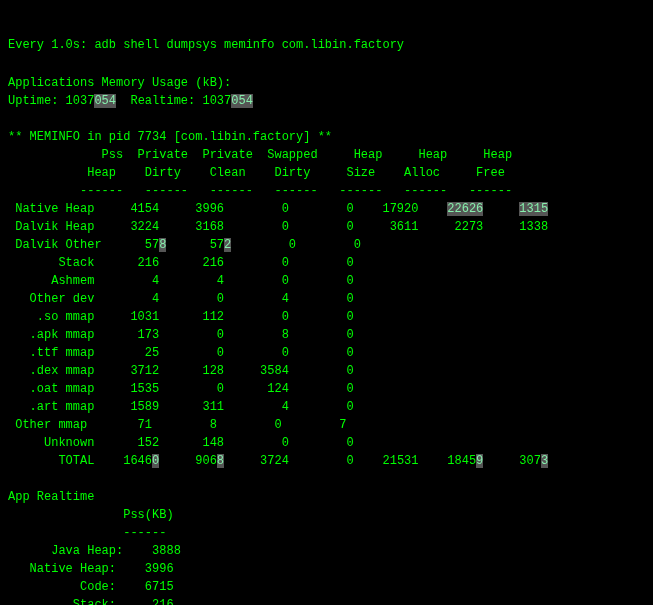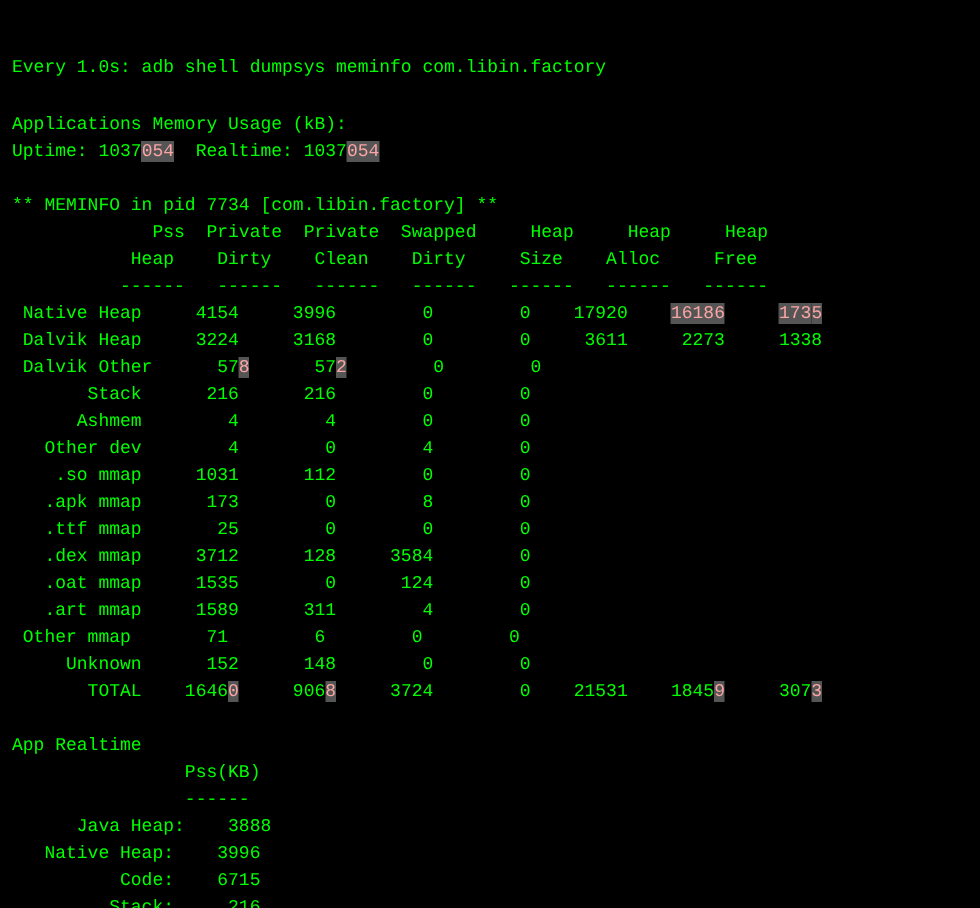--- a/index.html
+++ b/index.html
@@ -17,53 +17,53 @@
       justify-content: space-between;
       margin-bottom: 4px;
       margin-top: 32px;
     }
     .monospace-block {
       white-space: pre;
       line-height: 1.5;
     }
     .highlight {
       background-color: #555555;
-      color: #fca5a5;
+      color: #86efac;
     }
   </style>
 </head>
 <body>
 
 <div>
 
   <div class="header-line">
     <span>Every 1.0s: adb shell dumpsys meminfo com.libin.factory</span>
   </div>
 
   <div class="monospace-block">
 <span>Applications Memory Usage (kB):</span>
 <span>Uptime: 1037<span class="highlight">054</span>  Realtime: 1037<span class="highlight">054</span></span>
 
 <span>** MEMINFO in pid 7734 [com.libin.factory] **</span>
 <span>             Pss  Private  Private  Swapped     Heap     Heap     Heap</span>
 <span>           Heap    Dirty    Clean    Dirty     Size    Alloc     Free</span>
 <span>          ------   ------   ------   ------   ------   ------   ------</span>
-<span> Native Heap     4154     3996        0        0    17920    <span class="highlight">1618</span><span class="highlight">6</span>     <span class="highlight">173</span><span class="highlight">5</span></span>
+<span> Native Heap     4154     3996        0        0    17920    <span class="highlight">2262</span><span class="highlight">6</span>     <span class="highlight">131</span><span class="highlight">5</span></span>
 <span> Dalvik Heap     3224     3168        0        0     3611     2273     1338</span>
 <span> Dalvik Other      57<span class="highlight">8</span>      57<span class="highlight">2</span>        0        0</span>
 <span>       Stack      216      216        0        0</span>
 <span>      Ashmem        4        4        0        0</span>
 <span>   Other dev        4        0        4        0</span>
 <span>    .so mmap     1031      112        0        0</span>
 <span>   .apk mmap      173        0        8        0</span>
 <span>   .ttf mmap       25        0        0        0</span>
 <span>   .dex mmap     3712      128     3584        0</span>
 <span>   .oat mmap     1535        0      124        0</span>
 <span>   .art mmap     1589      311        4        0</span>
-<span> Other mmap       71        6        0        0</span>
+<span> Other mmap       71        8        0        7</span>
 <span>     Unknown      152      148        0        0</span>
 <span>       TOTAL    1646<span class="highlight">0</span>     906<span class="highlight">8</span>     3724        0    21531    1845<span class="highlight">9</span>     307<span class="highlight">3</span></span>
 
 <span>App Realtime</span>
 <span>                Pss(KB)</span>
 <span>                ------</span>
 <span>      Java Heap:    3888</span>
 <span>   Native Heap:    3996</span>
 <span>          Code:    6715</span>
 <span>         Stack:     216</span>

